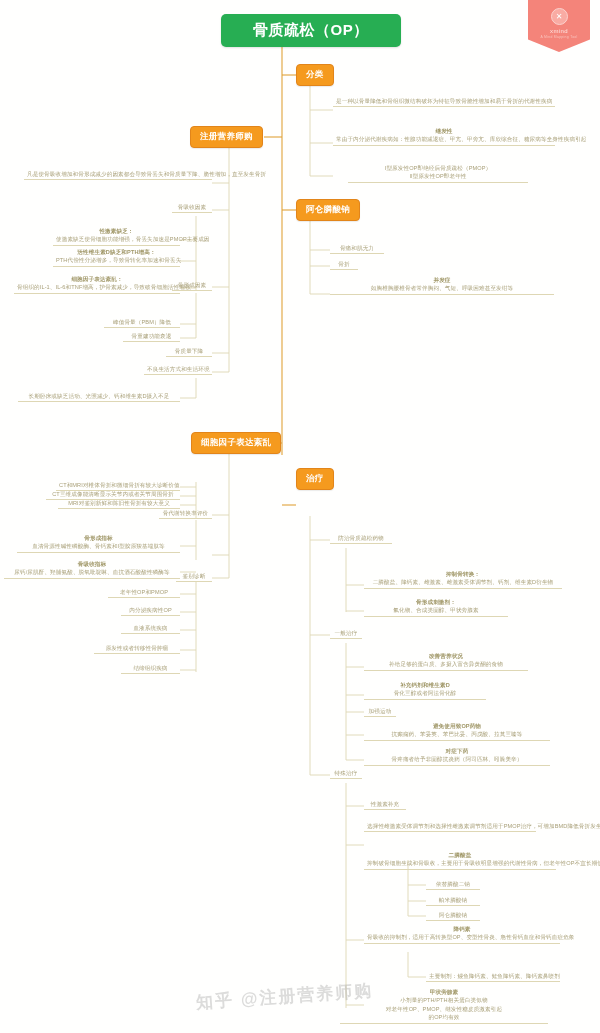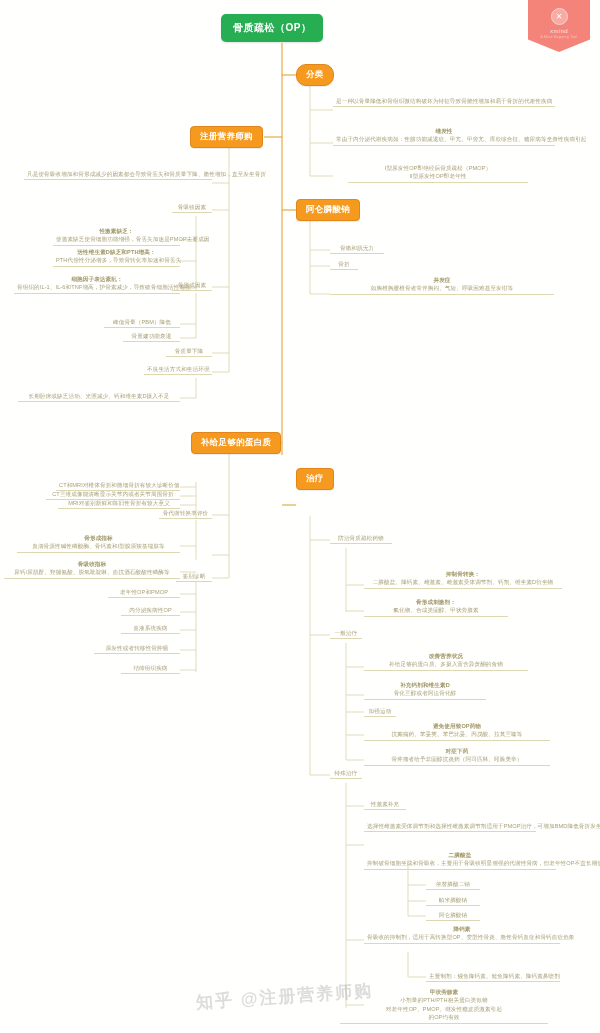--- a/index.html
+++ b/index.html
@@ -31,24 +31,24 @@
   
   .node {
     position: absolute;
     box-sizing: border-box;
     white-space: nowrap;
   }
   .root {
     background: #27ae53;
     color: #ffffff;
     border-radius: 5px;
-    font-size: 10px;
+    font-size: 15px;
     font-weight: bold;
     letter-spacing: 0.5px;
-    padding: 7px 12px;
+    padding: 7px 32px;
     text-align: center;
     box-shadow: 0 1px 2px rgba(0,0,0,0.12);
   }
   .branch {
     background: #f59a1e;
     color: #ffffff;
     border: 1px solid #e2851a;
     border-radius: 4px;
     font-size: 8.5px;
     font-weight: bold;
@@ -228,27 +228,27 @@
       <path d="M408,901 L426,901"></path>
       <path d="M408,916 L426,916"></path>
 
       <path d="M408,952 L408,977"></path>
       <path d="M408,977 L426,977"></path>
     </g>
   </svg>
 
   <div class="node root" style="left:221px; top:14px;">骨质疏松（OP）</div>
 
-  <div class="node branch" style="left:296px; top:64px;border-radius:10px;">分类</div>
+  <div class="node branch" style="left:296px; top:64px;">分类</div>
 
   <div class="node branch" style="left:190px; top:126px;">注册营养师购</div>
 
   <div class="node branch" style="left:296px; top:199px;">阿仑膦酸钠</div>
 
-  <div class="node branch" style="left:191px; top:432px;">补给足够的蛋白质</div>
+  <div class="node branch" style="left:191px; top:432px;">细胞因子表达紊乱</div>
 
   <div class="node branch" style="left:296px; top:468px;">治疗</div>
 
   <div class="node leaf two" style="left:333px; top:97px; width:222px;">是一种以骨量降低和骨组织微结构破坏为特征导致骨脆性增加和易于骨折的代谢性疾病</div>
 
   <div class="node leaf two" style="left:333px; top:127px; width:222px;">
     <span class="leaf-title">继发性</span>
     <span>常由于内分泌代谢疾病如：性腺功能减退症、甲亢、甲旁亢、库欣综合征、糖尿病等全身性疾病引起</span>
   </div>
 

